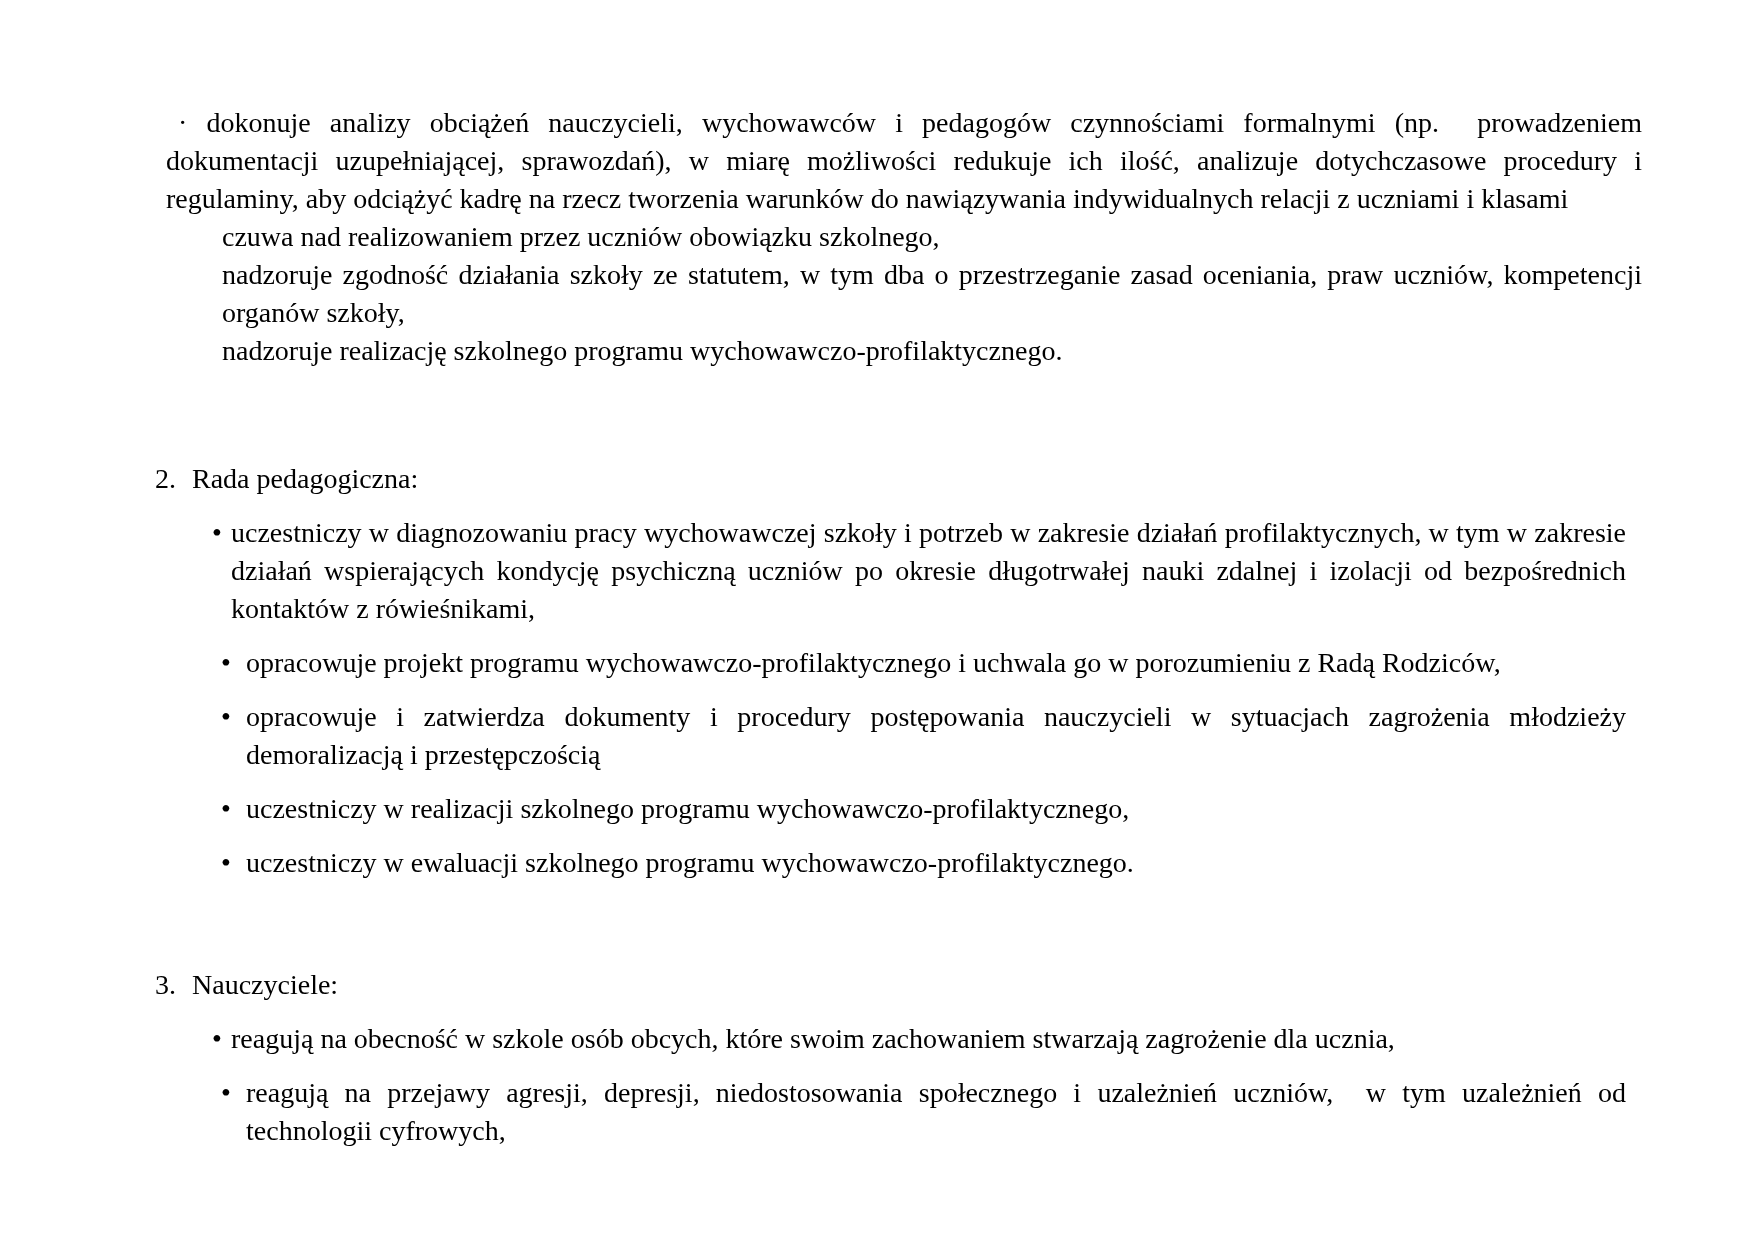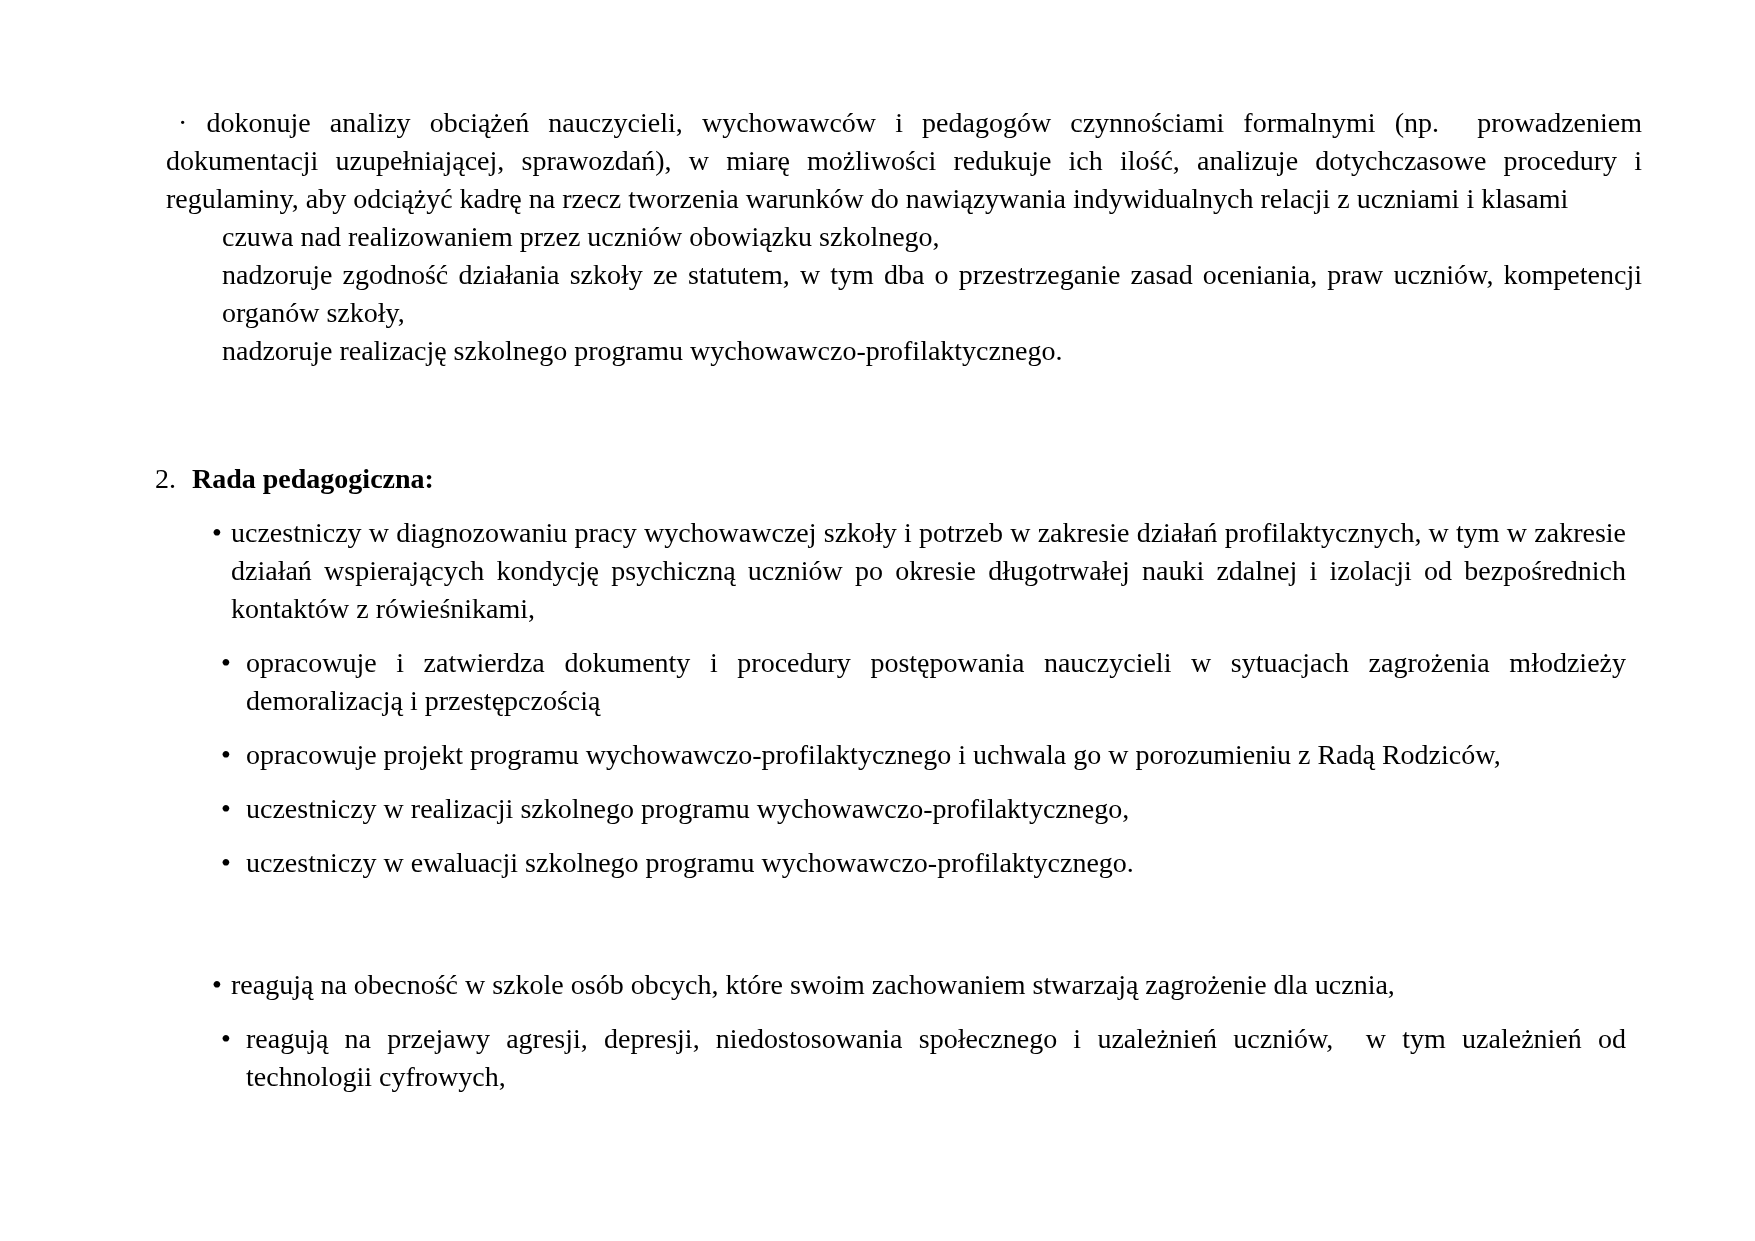--- a/index.html
+++ b/index.html
@@ -41,21 +41,21 @@
   .section-heading {
     margin-left: -11px;
     margin-bottom: 6px;
     white-space: nowrap;
   }
   .section-heading .num {
     display: inline-block;
     width: 37px;
     font-weight: normal;
   }
-  .section-heading .title { font-weight: bold; }
+  .section-heading .title { font-weight: normal; }
 
   
   ul.bullets {
     list-style: none;
     margin: 16px;
     padding: 0;
   }
   ul.bullets li {
     position: relative;
     padding-left: 64px;
@@ -84,27 +84,30 @@
   <p class="indent-item">czuwa nad realizowaniem przez uczniów obowiązku szkolnego,</p>
   <p class="indent-item">nadzoruje zgodność działania szkoły ze statutem, w tym dba o przestrzeganie zasad oceniania, praw uczniów, kompetencji organów szkoły,</p>
   <p class="indent-item">nadzoruje realizację szkolnego programu wychowawczo-profilaktycznego.</p>
 
   <div class="section first">
     <div class="section-heading">
       <span class="num">2.</span><span class="title">Rada pedagogiczna:</span>
     </div>
     <ul class="bullets">
       <li>uczestniczy w diagnozowaniu pracy wychowawczej szkoły i potrzeb w zakresie działań profilaktycznych, w tym w zakresie działań wspierających kondycję psychiczną uczniów po okresie długotrwałej nauki zdalnej i izolacji od bezpośrednich kontaktów z rówieśnikami,</li>
+      <li>opracowuje projekt programu wychowawczo-profilaktycznego i uchwala go w porozumieniu z Radą Rodziców,</li>
       <li>opracowuje i zatwierdza dokumenty i procedury postępowania nauczycieli w sytuacjach zagrożenia młodzieży demoralizacją i przestępczością</li>
-      <li>opracowuje projekt programu wychowawczo-profilaktycznego i uchwala go w porozumieniu z Radą Rodziców,</li>
       <li>uczestniczy w realizacji szkolnego programu wychowawczo-profilaktycznego,</li>
       <li>uczestniczy w ewaluacji szkolnego programu wychowawczo-profilaktycznego.</li>
     </ul>
   </div>
 
   <div class="section second">
+    <div class="section-heading">
+      <span class="num">3.</span><span class="title">Nauczyciele:</span>
+    </div>
     <ul class="bullets">
       <li>reagują na obecność w szkole osób obcych, które swoim zachowaniem stwarzają zagrożenie dla ucznia,</li>
       <li>reagują na przejawy agresji, depresji, niedostosowania społecznego i uzależnień uczniów,&nbsp; w tym uzależnień od technologii cyfrowych,</li>
     </ul>
   </div>
 
 </div>
 
 </body></html>

